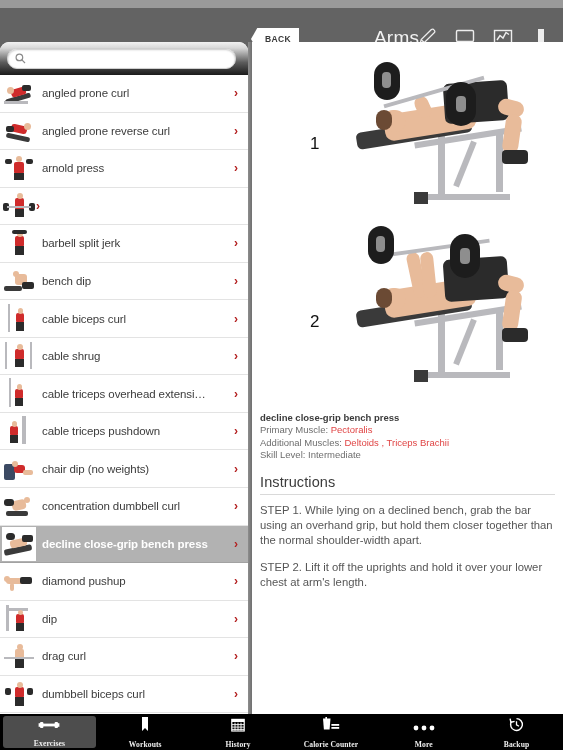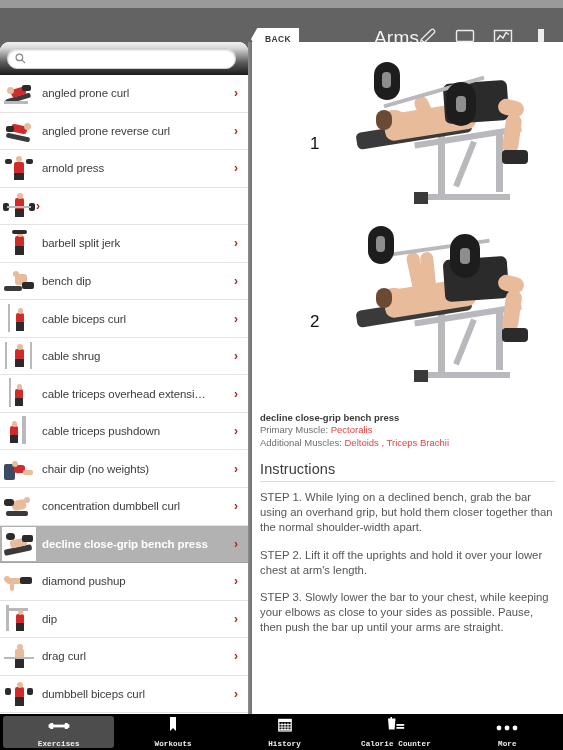--- a/index.html
+++ b/index.html
@@ -129,21 +129,21 @@
     position:absolute;left:0;bottom:0;width:563px;height:36px;background:#000000;
     display:flex;align-items:stretch;
   }
   .tab{
     flex:1 1 0;display:flex;flex-direction:column;align-items:center;justify-content:center;
     cursor:pointer;position:relative;
   }
   .tab .ticon{height:16px;display:flex;align-items:flex-end;justify-content:center;}
   .tab .tlabel{
     font-size:7.6px;color:#f0f0f0;font-weight:bold;margin-top:8px;letter-spacing:.1px;
-    font-family:Liberation Mono, monospace;white-space:nowrap;
+    font-family:Liberation Serif, serif;white-space:nowrap;
   }
   .tab.active{background:#4d4d4d;border-radius:3px;margin:2px 3px;}
 </style>
 </head>
 <body>
 
 <div class="app">
 
   <div class="statusbar"></div>
 
@@ -482,28 +482,31 @@
     <div class="meta">
       <div class="ex-title">decline close-grip bench press</div>
       <div class="mline">
         <span>Primary Muscle:</span>
         <span class="red">Pectoralis</span>
       </div>
       <div class="mline">
         <span>Additional Muscles:</span>
         <span class="red">Deltoids , Triceps Brachii</span>
       </div>
+      <div class="mline">
+        <span>Skill Level:</span>
+        <span>Intermediate</span>
+      </div>
     </div>
 
     <div class="instr-head">Instructions</div>
     <div class="instr-rule"></div>
     <div class="instr-body" id="instructions-body">
         <p>STEP 1. While lying on a declined bench, grab the bar using an overhand grip, but hold them closer together than the normal shoulder-width apart.</p>
         <p>STEP 2. Lift it off the uprights and hold it over your lower chest at arm's length.</p>
-        <p>STEP 3. Slowly lower the bar to your chest, while keeping your elbows as close to your sides as possible. Pause, then push the bar up until your arms are straight.</p>
       </div>
   </div>
 
   <div class="tabbar" id="tabbar">
       <div class="tab active">
         <div class="ticon">
           <svg width="22" height="12" viewBox="0 0 22 12">
             <rect x="2" y="3" width="3.4" height="6" fill="#ffffff" rx="1"></rect>
             <rect x="16.6" y="3" width="3.4" height="6" fill="#ffffff" rx="1"></rect>
             <rect x="5" y="4.6" width="12" height="2.8" fill="#ffffff"></rect>
@@ -552,15 +555,25 @@
       <div class="tab">
         <div class="ticon">
           <svg width="24" height="8" viewBox="0 0 24 8">
             <circle cx="4" cy="4" r="2.4" fill="#ffffff"></circle>
             <circle cx="12" cy="4" r="2.4" fill="#ffffff"></circle>
             <circle cx="20" cy="4" r="2.4" fill="#ffffff"></circle>
           </svg>
         </div>
         <div class="tlabel">More</div>
       </div>
+      <div class="tab">
+        <div class="ticon">
+          <svg width="15" height="15" viewBox="0 0 15 15">
+            <path d="M7.5 1.6 a5.9 5.9 0 1 1 -5.2 3.1" fill="none" stroke="#ffffff" stroke-width="1.4"></path>
+            <polyline points="1.1,1.6 1.9,5.3 5.6,4.4" fill="none" stroke="#ffffff" stroke-width="1.4"></polyline>
+            <polyline points="7.5,4.2 7.5,7.8 10,9.2" fill="none" stroke="#ffffff" stroke-width="1.3"></polyline>
+          </svg>
+        </div>
+        <div class="tlabel">Backup</div>
+      </div>
     </div>
 
 </div>
 
 </body></html>

